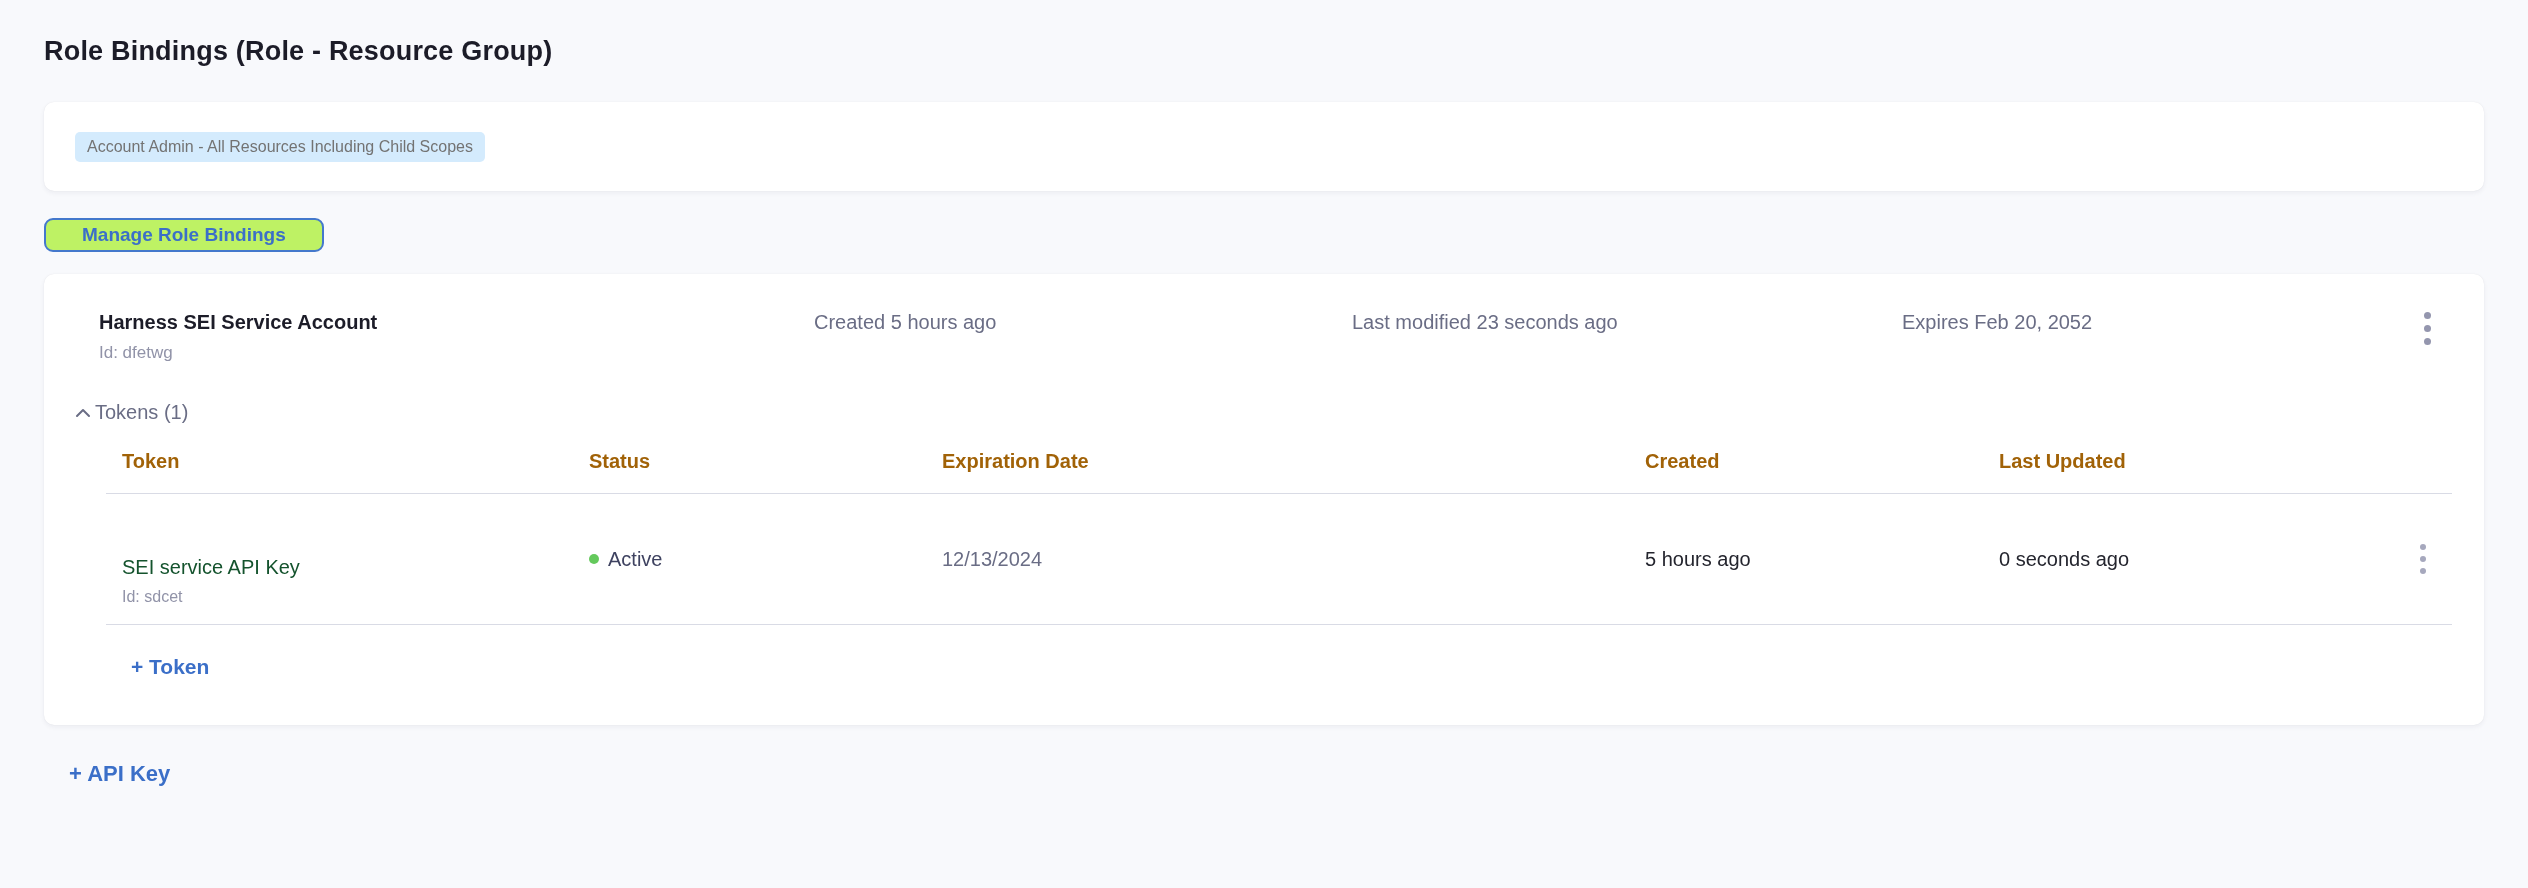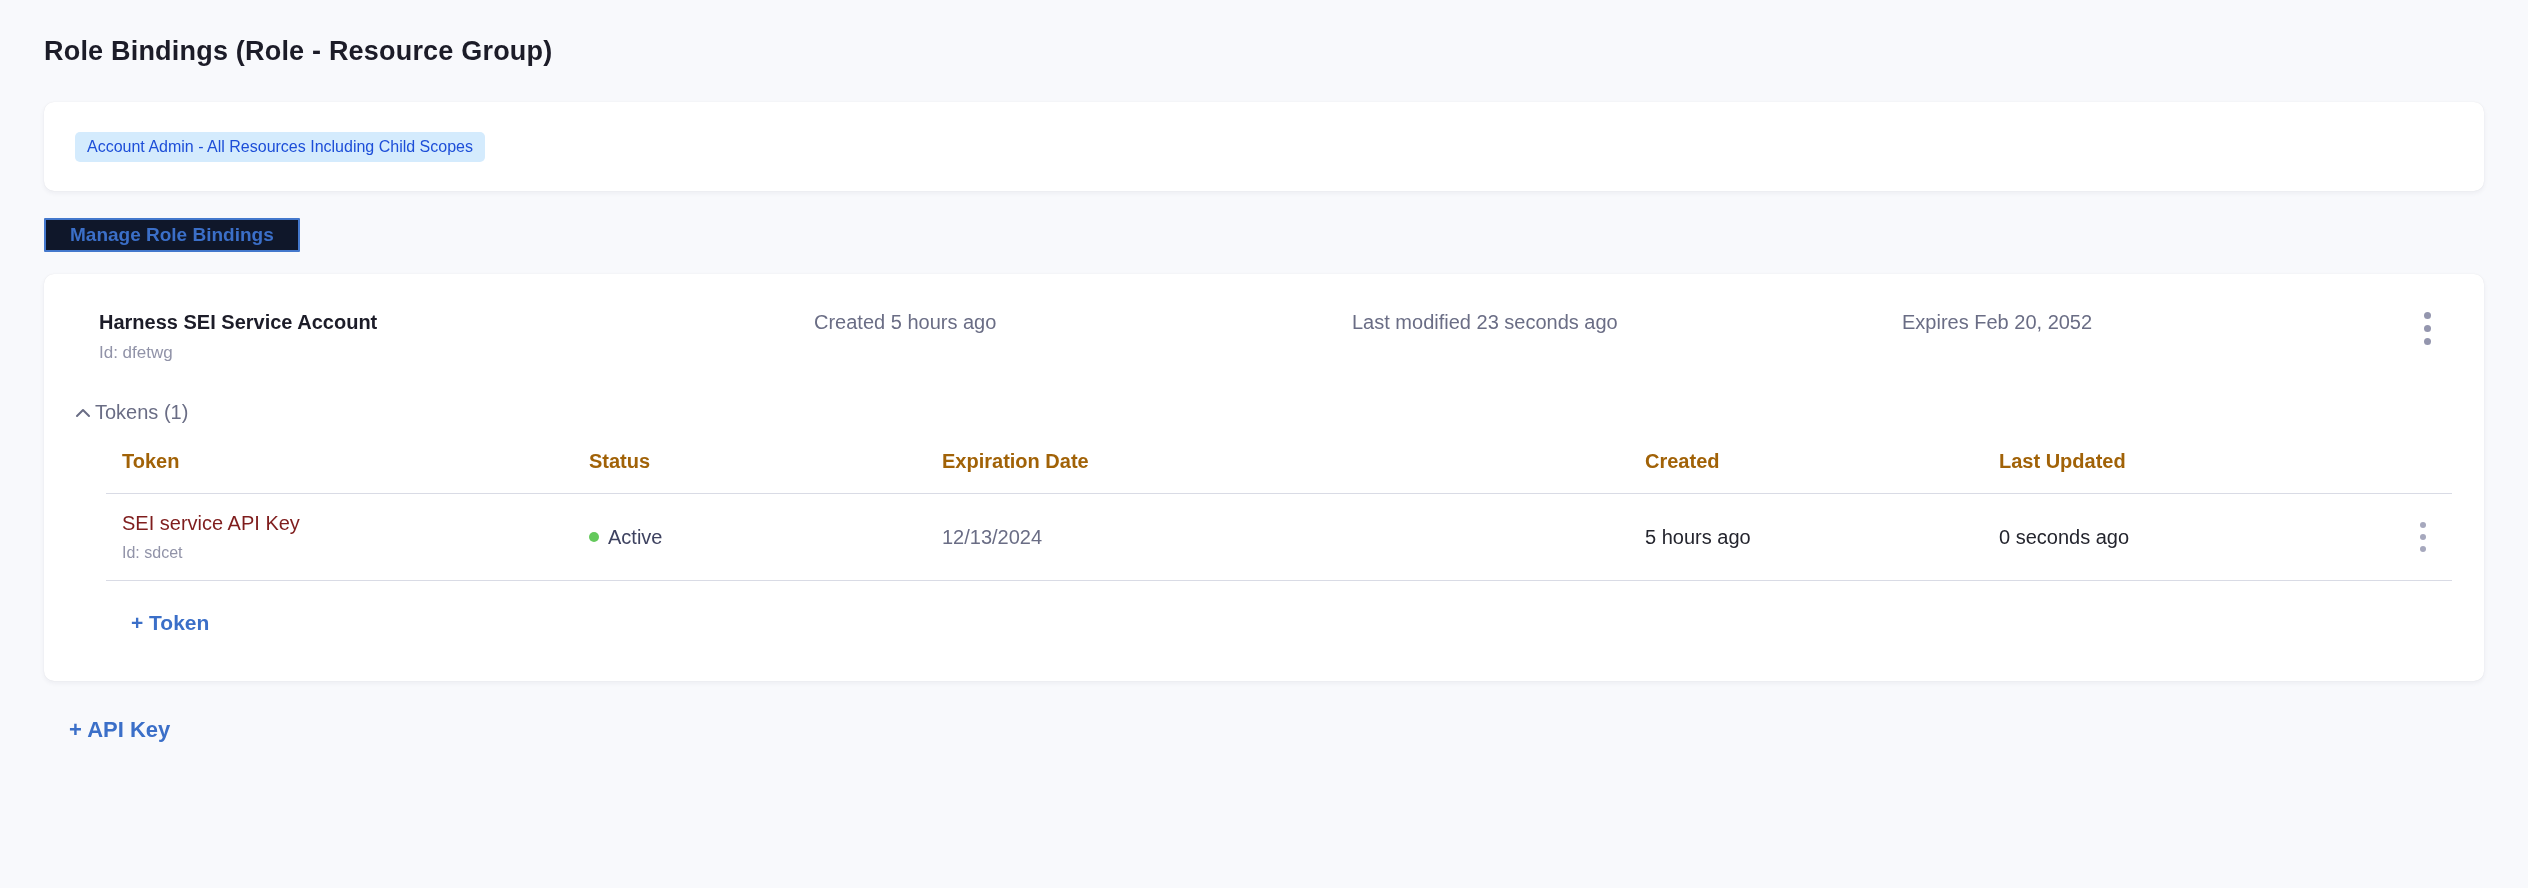--- a/index.html
+++ b/index.html
@@ -21,38 +21,38 @@
     box-shadow: 0 2px 5px rgba(40,41,61,0.06), 0 0 1px rgba(40,41,61,0.10);
   }
   .rb-card {
     margin-top: 37px;
     height: 89px;
     display: flex; align-items: center;
     padding: 0 31px;
   }
   .tag {
     background: #d4ebfd;
-    color: #1d4ed8;
+    color: #737373;
     font-size: 16px;
     line-height: 16px;
     padding: 7px 12px;
     border-radius: 5px;
     white-space: nowrap;
   }
   .manage-btn {
     display: inline-block;
     margin-top: 27px;
-    background: #0f172a;
+    background: #bef264;
     border: 2px solid #4478cc;
-    border-radius: 1px;
+    border-radius: 9px;
     color: #3b6fc8;
     font-weight: 700;
     font-size: 19px;
     line-height: 30px;
-    padding: 0 24px;
+    padding: 0 36px;
     cursor: pointer;
     font-family: "Liberation Sans", sans-serif;
   }
   .h2 { font-size: 24px; font-weight: 700; margin-top: 36px; line-height: 24px; }
 
   .api-card {
     margin-top: 22px;
     padding: 36px 31px 38px 31px;
   }
   .acct-row { display: flex; align-items: flex-start; }
@@ -97,21 +97,21 @@
     font-size: 20px; font-weight: 700; color: #a16207;
     padding: 16px 16px 20px 16px;
     border-bottom: 1px solid #d9dbe5;
   }
   table.tok td {
     padding: 18px 16px;
     border-bottom: 1px solid #d9dbe5;
     vertical-align: middle;
     font-size: 20px;
   }
-  .tok-name { font-size: 20px; color: #7f1d1d; line-height: 23px; }
+  .tok-name { font-size: 20px; color: #14532d; line-height: 23px; margin-top: 44px; }
   .tok-id { font-size: 16px; color: #9193a8; margin-top: 8px; line-height: 19px; }
   .status-wrap { display: flex; align-items: center; gap: 9px; color: #3e4260; }
   .status-dot { width: 10px; height: 10px; border-radius: 50%; background: #64c95c; }
   .cell-exp { color: #6a6d85; }
   .cell-time { color: #24252e; }
   td.cell-menu { padding-right: 30px; }
   td.cell-menu .kebab { margin: 0 0 0 auto; }
   td.cell-menu .kebab .dot { width: 6px; height: 6px; background: #a6a8bd; }
 
   .add-link {

